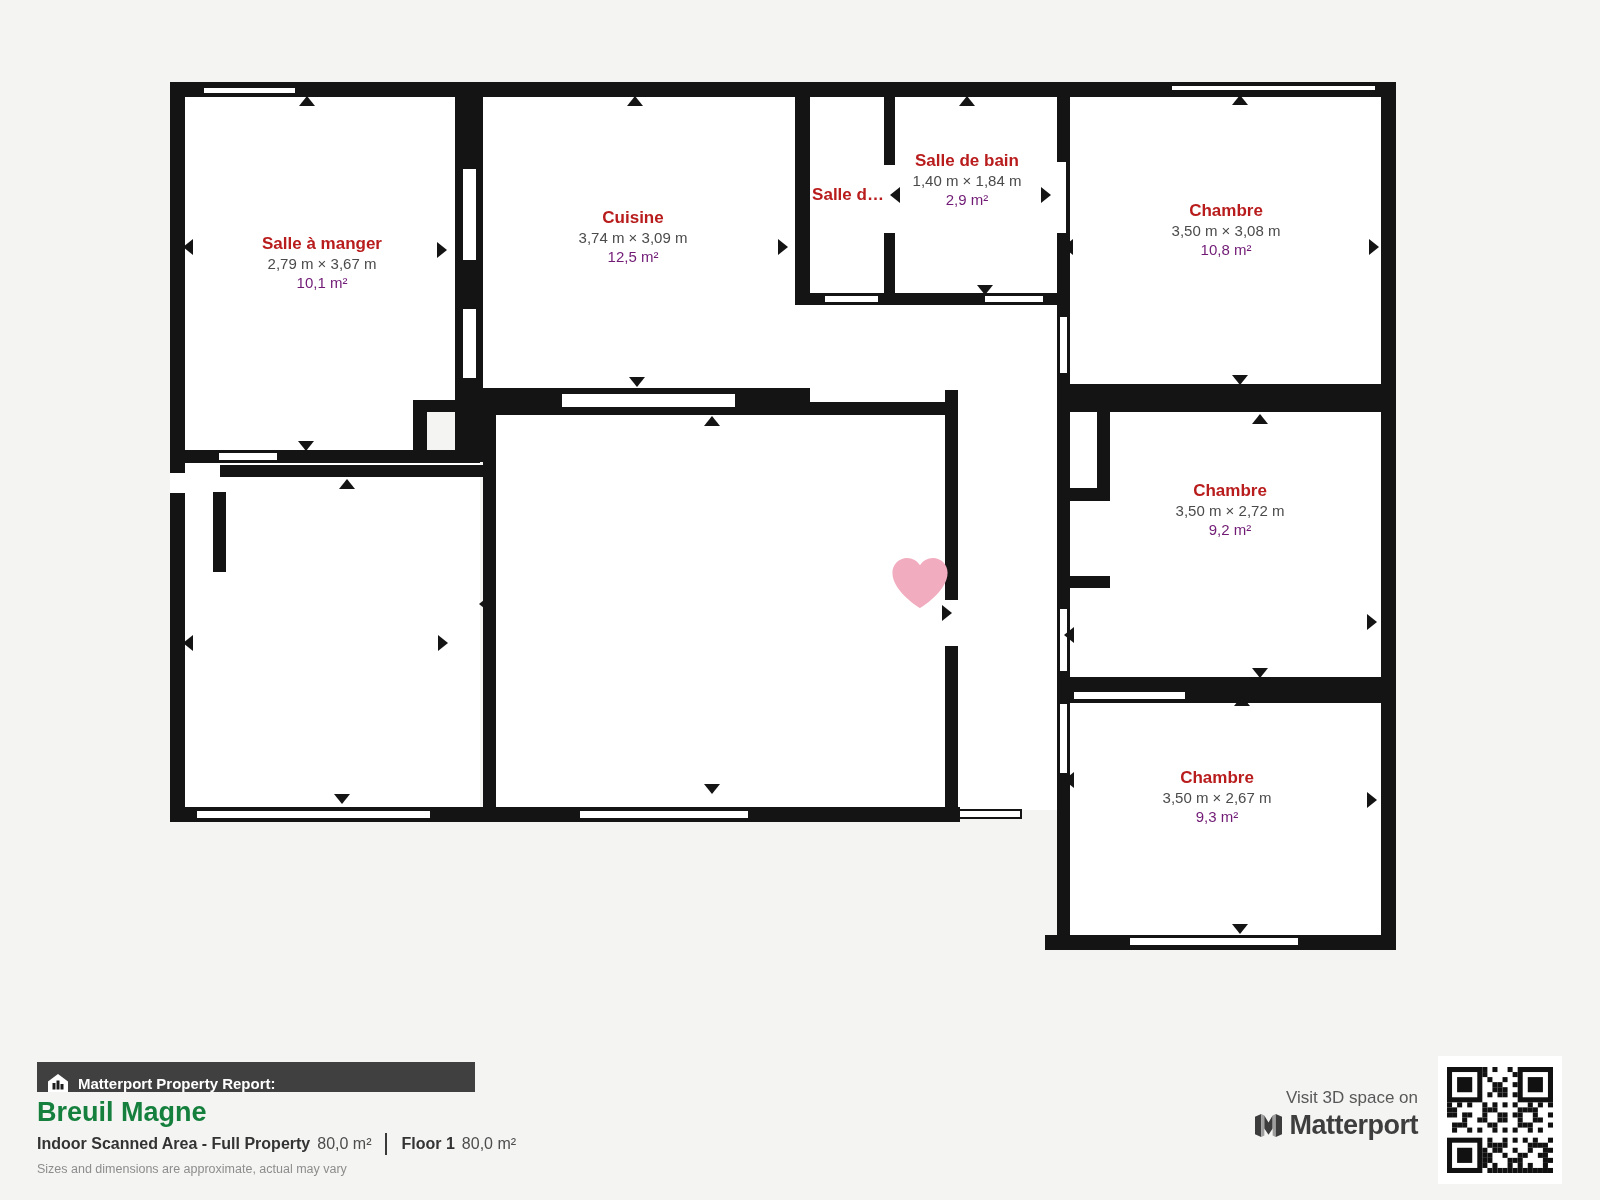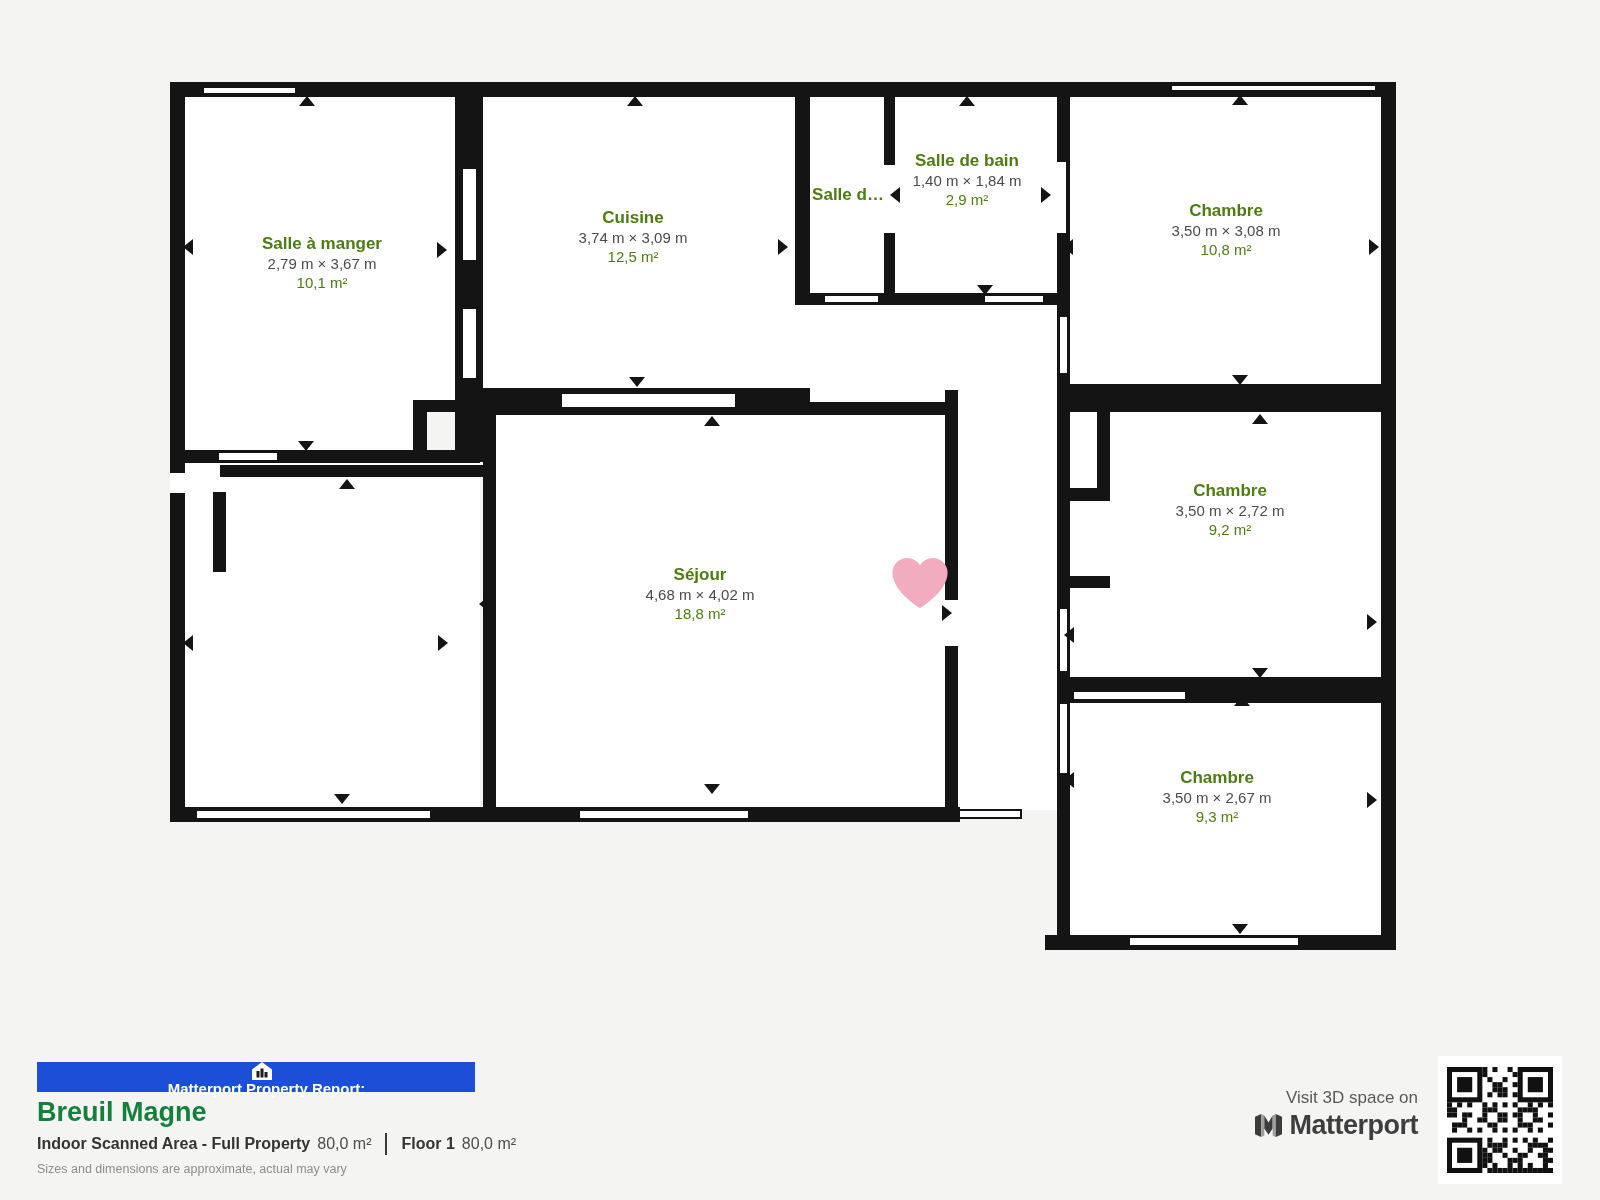--- a/index.html
+++ b/index.html
@@ -18,26 +18,26 @@
   .win{position:absolute;background:#ffffff;border:2px solid #141414;box-sizing:border-box;}
   .gap{position:absolute;background:#ffffff;}
   .gapout{position:absolute;background:#f4f4f3;}
   .arr{position:absolute;width:0;height:0;}
   .arr.up{border-left:8px solid transparent;border-right:8px solid transparent;border-bottom:10px solid #141414;}
   .arr.down{border-left:8px solid transparent;border-right:8px solid transparent;border-top:10px solid #141414;}
   .arr.left{border-top:8px solid transparent;border-bottom:8px solid transparent;border-right:10px solid #141414;}
   .arr.right{border-top:8px solid transparent;border-bottom:8px solid transparent;border-left:10px solid #141414;}
   
   .room-label{position:absolute;width:280px;text-align:center;pointer-events:none;}
-  .room-name{font-size:17px;font-weight:bold;color:#4d7c0f;line-height:21px;}
+  .room-name{font-size:17px;font-weight:bold;color:#b91c1c;line-height:21px;}
   .room-dims{font-size:15px;color:#4b4b4b;line-height:19px;}
-  .room-area{font-size:15px;color:#4d7c0f;line-height:19px;}
+  .room-area{font-size:15px;color:#701a75;line-height:19px;}
   
-  .banner{position:absolute;left:37px;top:1062px;width:438px;height:30px;background:#1d4ed8;
-          display:flex;align-items:center;padding-left:11px;box-sizing:border-box;flex-direction:column;}
+  .banner{position:absolute;left:37px;top:1062px;width:438px;height:30px;background:#404040;
+          display:flex;align-items:flex-end;padding-left:11px;box-sizing:border-box;}
   .banner-text{color:#ffffff;font-size:15px;font-weight:bold;margin-left:10px;}
   .prop-title{position:absolute;left:37px;top:1097px;font-size:27px;font-weight:bold;color:#15803d;}
   .info-row{position:absolute;left:37px;top:1133px;font-size:16px;color:#4d4d4d;display:flex;align-items:center;}
   .info-row b{color:#333333;}
   .info-sep{display:inline-block;width:2px;height:22px;background:#3a3a3a;margin:0 14px;}
   .disclaimer{position:absolute;left:37px;top:1162px;font-size:12.5px;color:#8d8d8d;}
   
   .visit{position:absolute;right:182px;top:1088px;font-size:17px;color:#585858;}
   .brandrow{position:absolute;right:182px;top:1110px;display:flex;align-items:center;}
   .brandword{font-size:27px;font-weight:bold;color:#3e3e3e;letter-spacing:-0.5px;margin-left:8px;}
@@ -156,25 +156,20 @@
       </div>
       <div class="room-label" style="left: 1090px; top: 480px;">
         <div class="room-name">Chambre</div>
         <div class="room-dims">3,50 m × 2,72 m</div>
         <div class="room-area">9,2 m²</div>
       </div>
       <div class="room-label" style="left: 1077px; top: 767px;">
         <div class="room-name">Chambre</div>
         <div class="room-dims">3,50 m × 2,67 m</div>
         <div class="room-area">9,3 m²</div>
-      </div>
-      <div class="room-label" style="left: 560px; top: 564px;">
-        <div class="room-name">Séjour</div>
-        <div class="room-dims">4,68 m × 4,02 m</div>
-        <div class="room-area">18,8 m²</div>
       </div>
     </div>
 
   <div class="abs" style="left:892px;top:558px;width:56px;height:50px;">
     <svg width="56" height="50" viewBox="0 0 32 29">
       <path id="heart-path" d="M16 29 C16 29 0 19.5 0 8.5 C0 3.8 3.8 0 8.5 0 C11.6 0 14.4 1.7 16 4.2 C17.6 1.7 20.4 0 23.5 0 C28.2 0 32 3.8 32 8.5 C32 19.5 16 29 16 29 Z" fill="#F2ACBF"></path>
     </svg>
   </div>
 
   <div class="banner">

